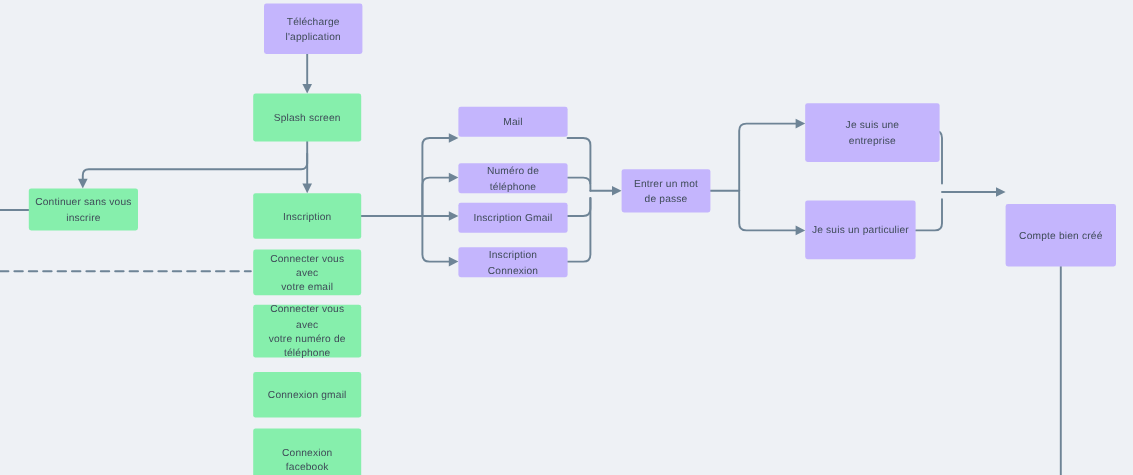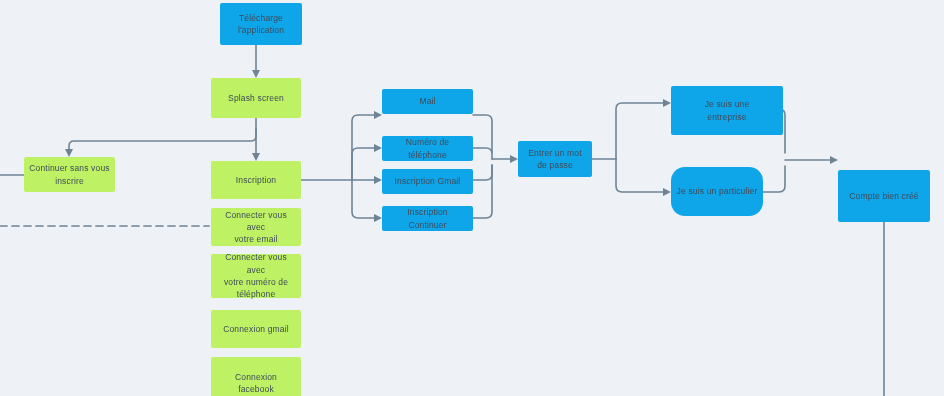--- a/index.html
+++ b/index.html
@@ -28,25 +28,25 @@
     text-align: center;
     box-sizing: border-box;
     font-size: 8.5px;
     line-height: 1.45;
     letter-spacing: 0.15px;
     color: #3f4b58;
     padding: 2px 5px;
     white-space: pre-line;
   }
   .node.filled {
-    background: #bef264;
+    background: #86efac;
     border-radius: 2px;
   }
   .node.white {
-    background: #0ea5e9;
+    background: #c4b5fd;
     border-radius: 2px;
   }
   svg line, svg path, svg polyline {
     fill: none;
     stroke: #6e8496;
     stroke-width: 1.6;
     stroke-linecap: round;
     stroke-linejoin: round;
   }
   svg .dashed {
@@ -117,20 +117,20 @@
     <div class="node filled" style="left: 211px; top: 208px; width: 90px; height: 38px;">Connecter vous avec
 votre email</div>
     <div class="node filled" style="left: 211px; top: 254px; width: 90px; height: 44px;">Connecter vous avec
 votre numéro de
 téléphone</div>
     <div class="node filled" style="left: 211px; top: 310px; width: 90px; height: 38px;">Connexion gmail</div>
     <div class="node filled" style="left: 211px; top: 357px; width: 90px; height: 52px;">Connexion facebook</div>
     <div class="node white" style="left: 382px; top: 89px; width: 91px; height: 25px;">Mail</div>
     <div class="node white" style="left: 382px; top: 136px; width: 91px; height: 25px;">Numéro de téléphone</div>
     <div class="node white" style="left: 382px; top: 169px; width: 91px; height: 25px;">Inscription Gmail</div>
-    <div class="node white" style="left: 382px; top: 206px; width: 91px; height: 25px;">Inscription Continuer</div>
+    <div class="node white" style="left: 382px; top: 206px; width: 91px; height: 25px;">Inscription Connexion</div>
     <div class="node white" style="left: 518px; top: 141px; width: 74px; height: 36px;">Entrer un mot
 de passe</div>
     <div class="node white" style="left: 671px; top: 86px; width: 112px; height: 49px;">Je suis une
 entreprise</div>
-    <div class="node white" style="left: 671px; top: 167px; width: 92px; height: 49px; border-radius: 14px;">Je suis un particulier</div>
+    <div class="node white" style="left: 671px; top: 167px; width: 92px; height: 49px;">Je suis un particulier</div>
     <div class="node white" style="left: 838px; top: 134px; width: 92px; height: 52px; margin-top: 36px;">Compte bien créé</div>
   </div>
 
 </body></html>

